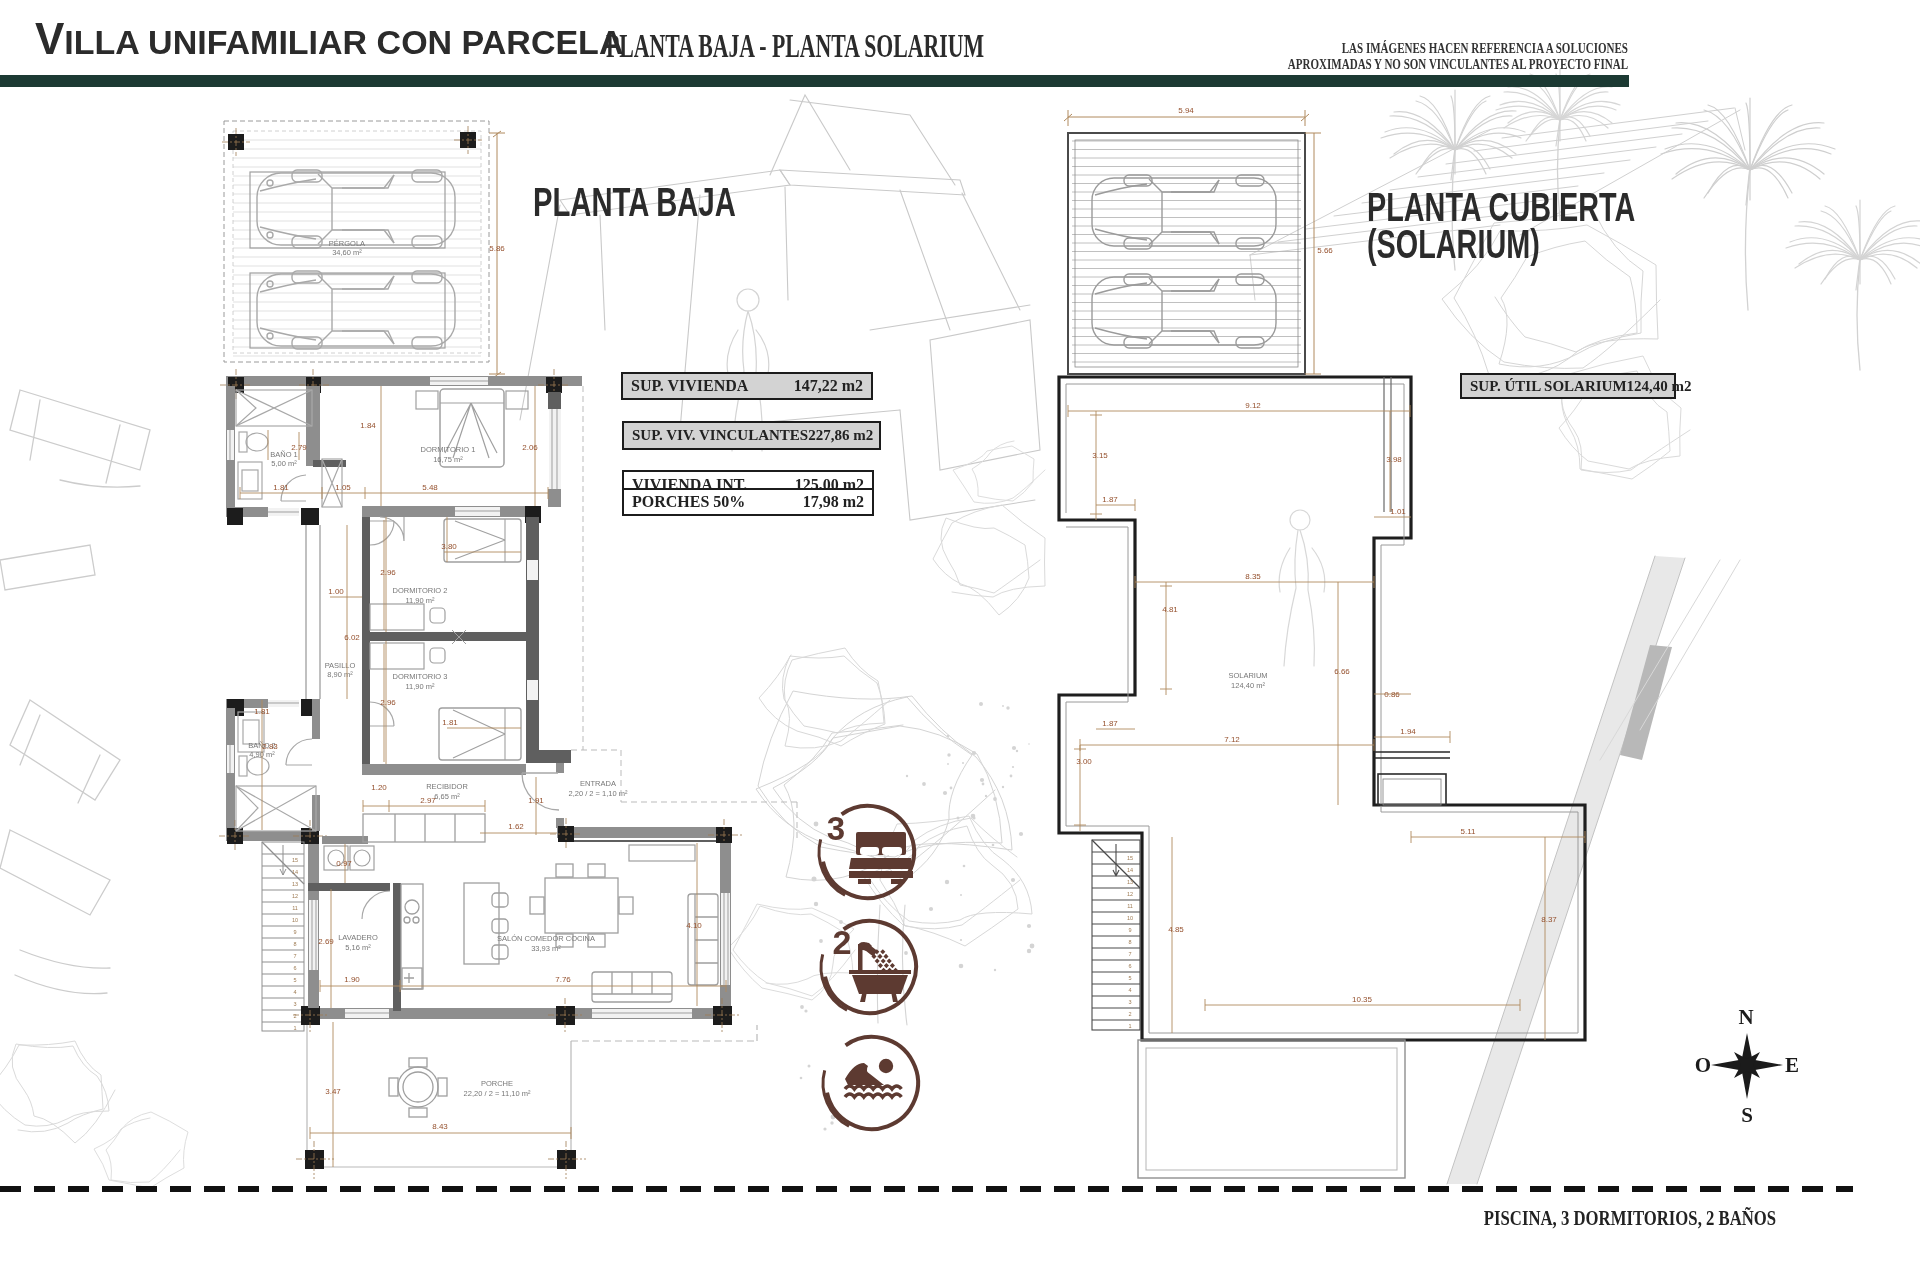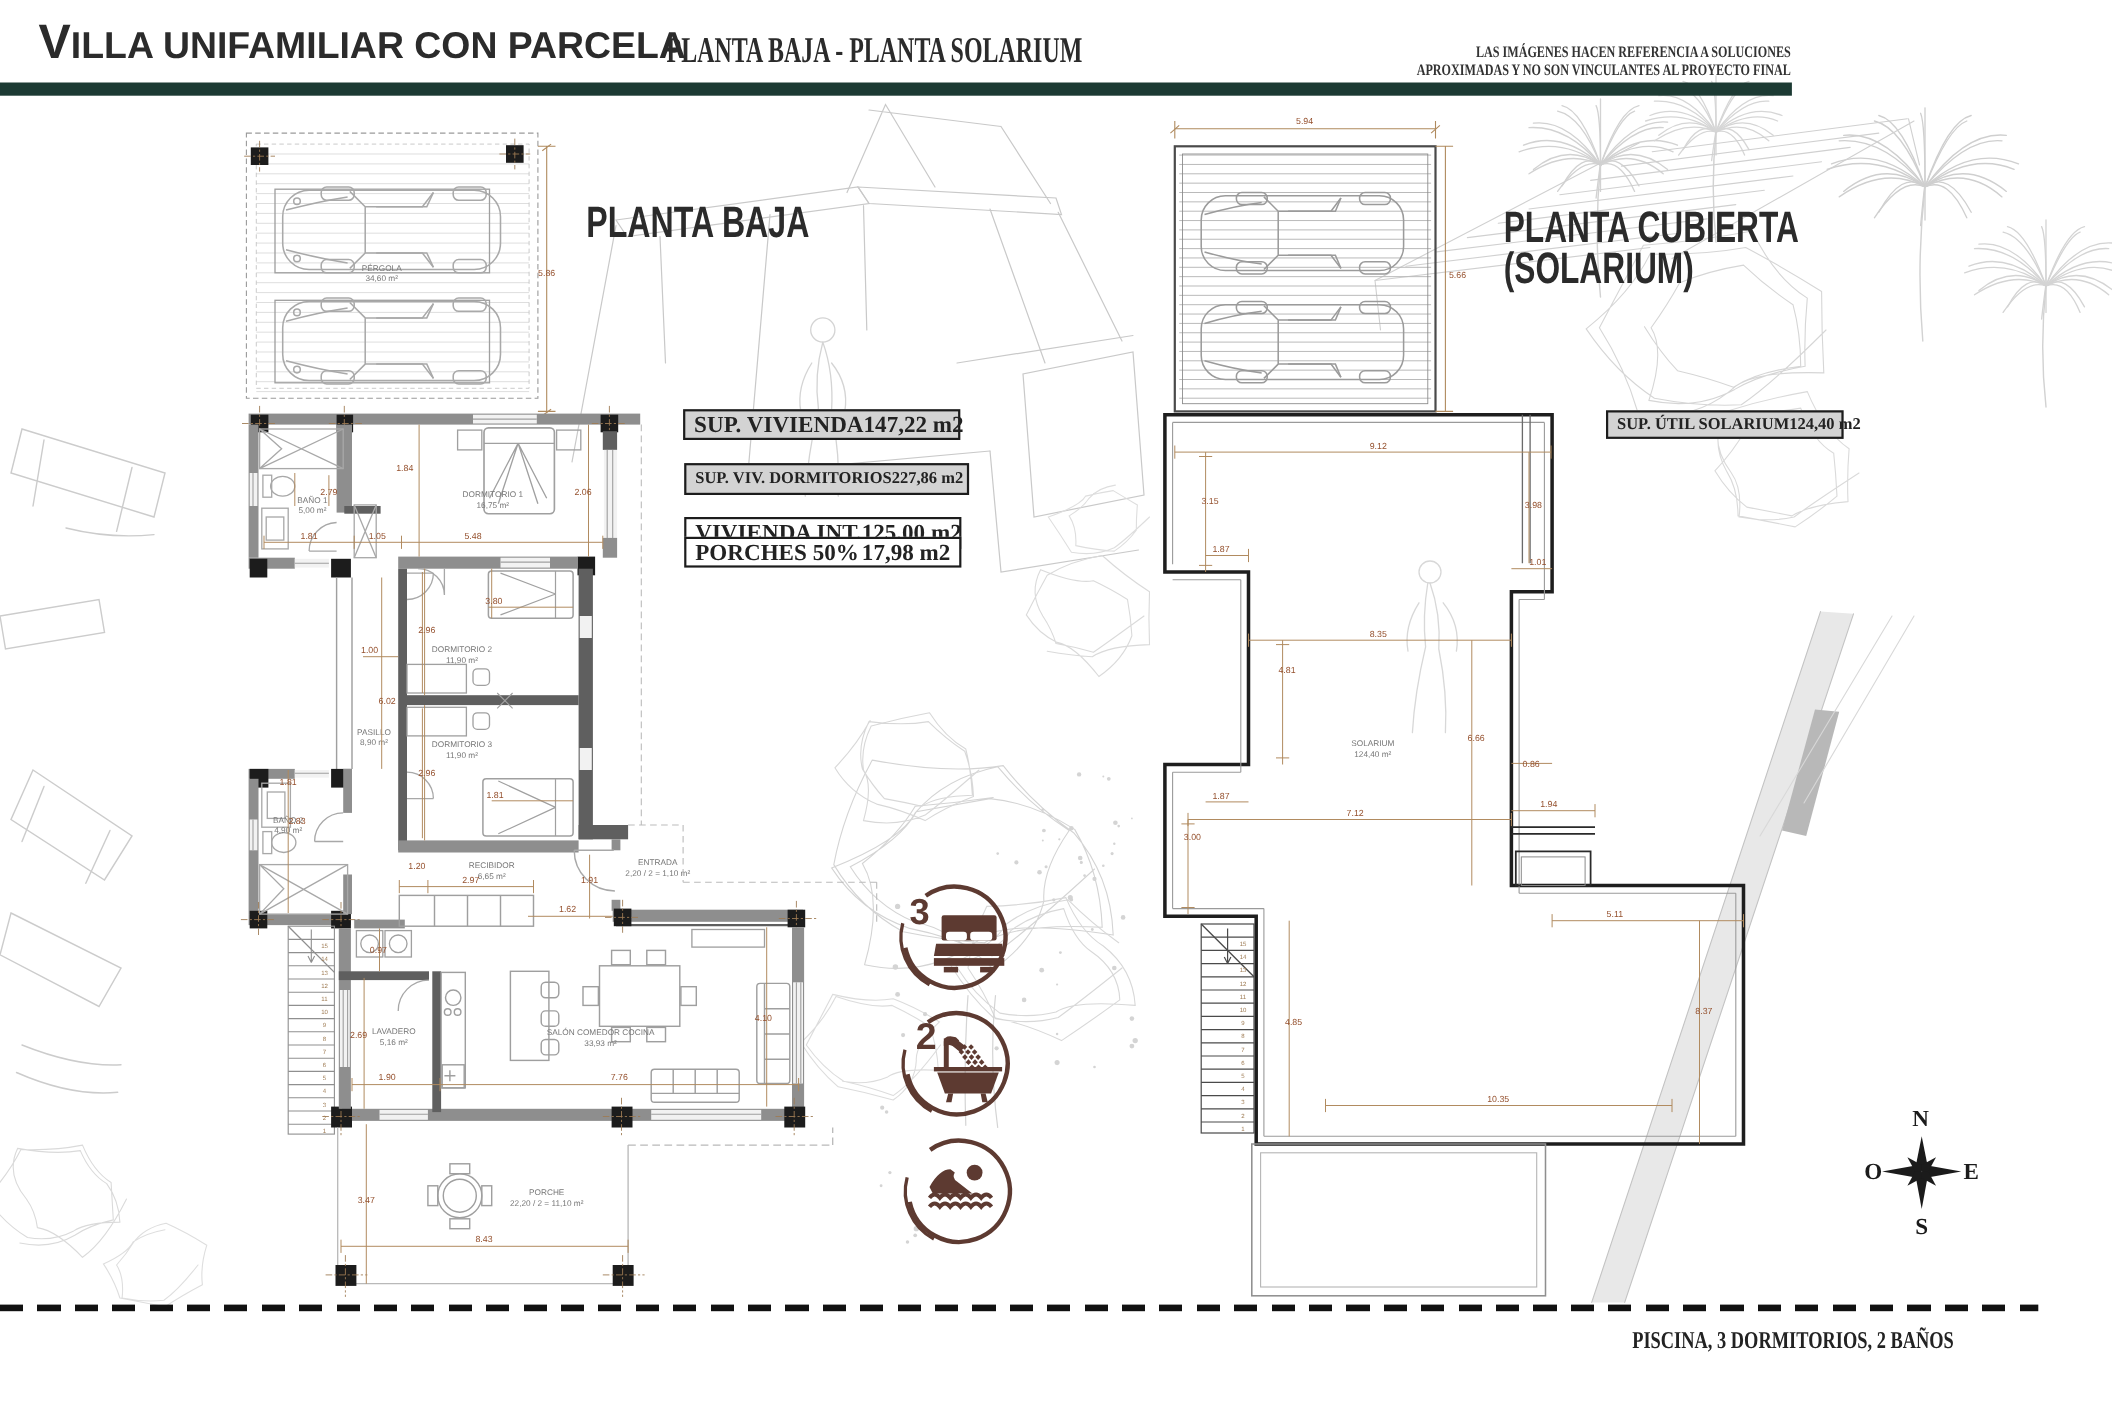--- a/index.html
+++ b/index.html
@@ -1,20 +1,20 @@
 <!DOCTYPE html>
 <html><head>
 <meta charset="utf-8">
 <style>
   html,body{margin:0;padding:0;width:1920px;height:1280px;background:#ffffff;overflow:hidden;}
   body{font-family:"Liberation Sans",sans-serif;position:relative;}
   .serif{font-family:"Liberation Serif",serif;}
   .abs{position:absolute;}
   svg{position:absolute;left:0;top:0;}
-  .trow{position:absolute;border:2px solid #1c1c1c;font-family:"Liberation Serif",serif;font-weight:bold;font-size:21px;color:#222;display:flex;align-items:center;justify-content:space-between;padding:0 8px;box-sizing:border-box;white-space:nowrap;}
+  .trow{position:absolute;border:2px solid #1c1c1c;font-family:"Liberation Serif",serif;font-weight:bold;font-size:16px;color:#222;display:flex;align-items:center;justify-content:space-between;padding:0 8px;box-sizing:border-box;white-space:nowrap;}
 </style>
 </head>
 <body>
 
 <svg width="1920" height="1280" viewBox="0 0 1920 1280">
     <g fill="none" stroke-linecap="round">
 
 <g stroke="#c9c9c9" stroke-width="1.1">
         <path d="M560,200 L780,170 L790,185 L570,215 Z"></path>
         <path d="M780,170 L960,180 L965,195 L790,185 Z"></path>
@@ -1097,21 +1097,21 @@
 
 <div class="abs" style="left:1367px;top:185px;font-weight:bold;font-size:40px;color:#2b2b2b;transform:scaleX(0.72);transform-origin:0 0;white-space:nowrap;">PLANTA CUBIERTA</div>
 <div class="abs" style="left:1367px;top:222px;font-weight:bold;font-size:40px;color:#2b2b2b;transform:scaleX(0.72);transform-origin:0 0;white-space:nowrap;">(SOLARIUM)</div>
 
 <div class="trow" style="left:621px;top:372px;width:252px;height:28px;background:#d3d3d3;">
     <span>SUP. VIVIENDA</span>
     <span>147,22 m2</span>
   </div>
 
 <div class="trow" style="left:622px;top:421px;width:259px;height:29px;background:#d3d3d3;font-size:15px;">
-    <span>SUP. VIV. DORMITORIOS</span>
+    <span>SUP. VIV. VINCULANTES</span>
     <span>227,86 m2</span>
   </div>
 
 <div class="trow" style="left:622px;top:470px;width:252px;height:29px;background:#fff;">
     <span>VIVIENDA INT.</span>
     <span>125,00 m2</span>
   </div>
 
 <div class="trow" style="left:622px;top:488px;width:252px;height:28px;background:#fff;">
     <span>PORCHES 50%</span>

